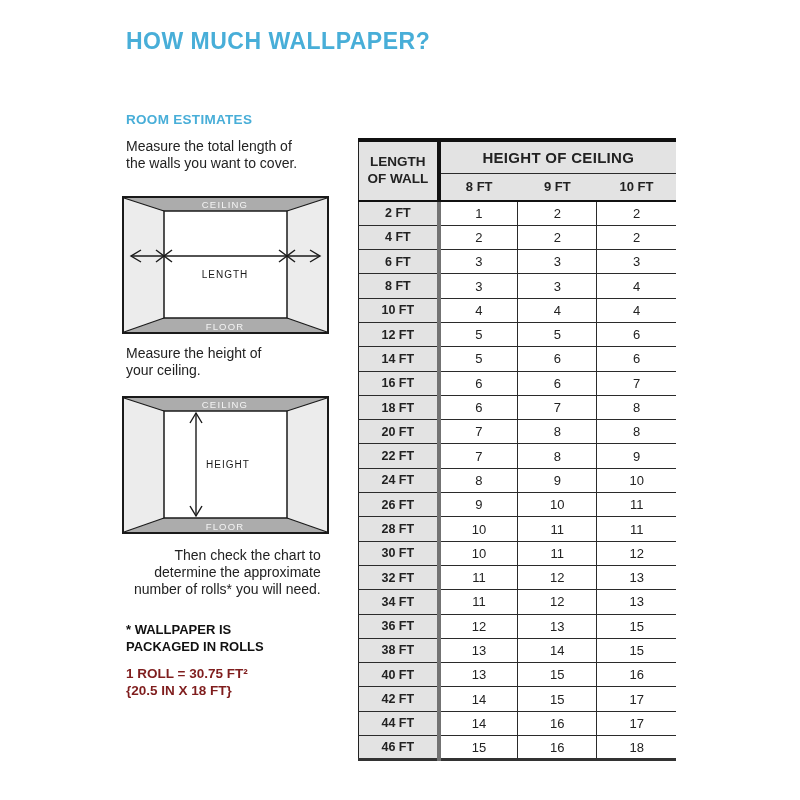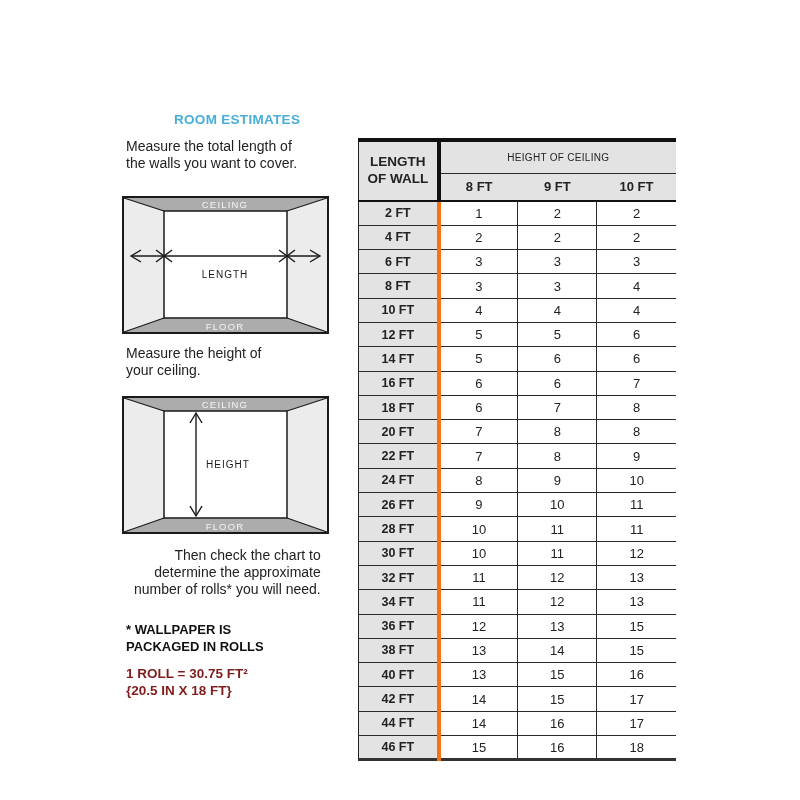--- a/index.html
+++ b/index.html
@@ -23,21 +23,20 @@
     overflow:hidden;
   }
   .page-title{
     position:absolute;left:126px;top:28px;
     font-size:23px;font-weight:bold;letter-spacing:.5px;
     color:var(--accent);
   }
   .section-heading{
     font-size:13.5px;font-weight:bold;letter-spacing:.3px;
     color:var(--accent);
-    margin-left:48px;
   }
   .left-col{position:absolute;left:126px;top:112px;width:230px;}
   .instruction{
     font-size:14px;line-height:17px;color:#222;
     white-space:pre-line;
   }
   .room-estimates-heading{position:absolute;left:0;top:0;}
   .step1{position:absolute;left:0;top:26px;}
   .diagram{position:absolute;left:-4px;}
   .diagram-1{top:84px;}
@@ -78,51 +77,52 @@
   }
   table.rolls td{border-left:1.5px solid #2b2b2b;background:#fff;font-weight:normal;}
   th.corner-cell{
     background:var(--cell-gray);
     font-size:13.5px;font-weight:bold;line-height:1.25;
     white-space:pre-line;
     border-right:4px solid #111;
   }
   th.group-cell{
     background:var(--cell-gray);
-    font-size:10px;font-weight:normal;letter-spacing:.3px;
+    font-size:15px;font-weight:bold;letter-spacing:.3px;
     height:33px;
   }
   tr.subhead th{
     background:var(--cell-gray);
     font-size:13px;font-weight:bold;height:28px;
     border-top:1.5px solid #2b2b2b;
   }
   tr.subhead th + th{border-left:none;}
   tr.subhead{border-bottom:2.5px solid #111;}
   table.rolls tbody th.label-cell{
     background:var(--cell-gray);
     font-weight:bold;font-size:12.5px;
-    border-right:4px solid #f97316;
+    border-right:4px solid #737373;
   }
   table.rolls tbody tr{height:24.3px;}
   
   .room-svg{display:block;}
   .room-svg .ceil{fill:var(--ceiling-gray);}
   .room-svg .wall{fill:var(--wall-gray);}
   .room-svg .edge{stroke:var(--line);fill:none;}
   .room-svg text{font-family:"Liberation Sans","DejaVu Sans",sans-serif;}
   .room-svg .gray-label{fill:#f4f4f4;font-size:9.5px;letter-spacing:1.2px;font-weight:normal;}
   .room-svg .dim-label{fill:#1a1a1a;font-size:10px;letter-spacing:1px;}
   .room-svg .arrow{stroke:#1a1a1a;stroke-width:1.4;fill:none;}
 </style>
 </head>
 <body>
 
 <div class="canvas">
 
+  <h1 class="page-title">HOW MUCH WALLPAPER?</h1>
 
   <div class="left-col">
     <div class="section-heading room-estimates-heading">ROOM ESTIMATES</div>
 
     <p class="instruction step1">Measure the total length of
 the walls you want to cover.</p>
 
     <svg class="room-svg diagram diagram-1" width="207" height="138" viewBox="0 0 207 138">
       <rect x="1.25" y="1.25" width="204.5" height="135.5" fill="#ffffff" class="edge" stroke-width="2.5"></rect>
       <polygon class="wall" points="2,2 42,15 42,122 2,136"></polygon>

